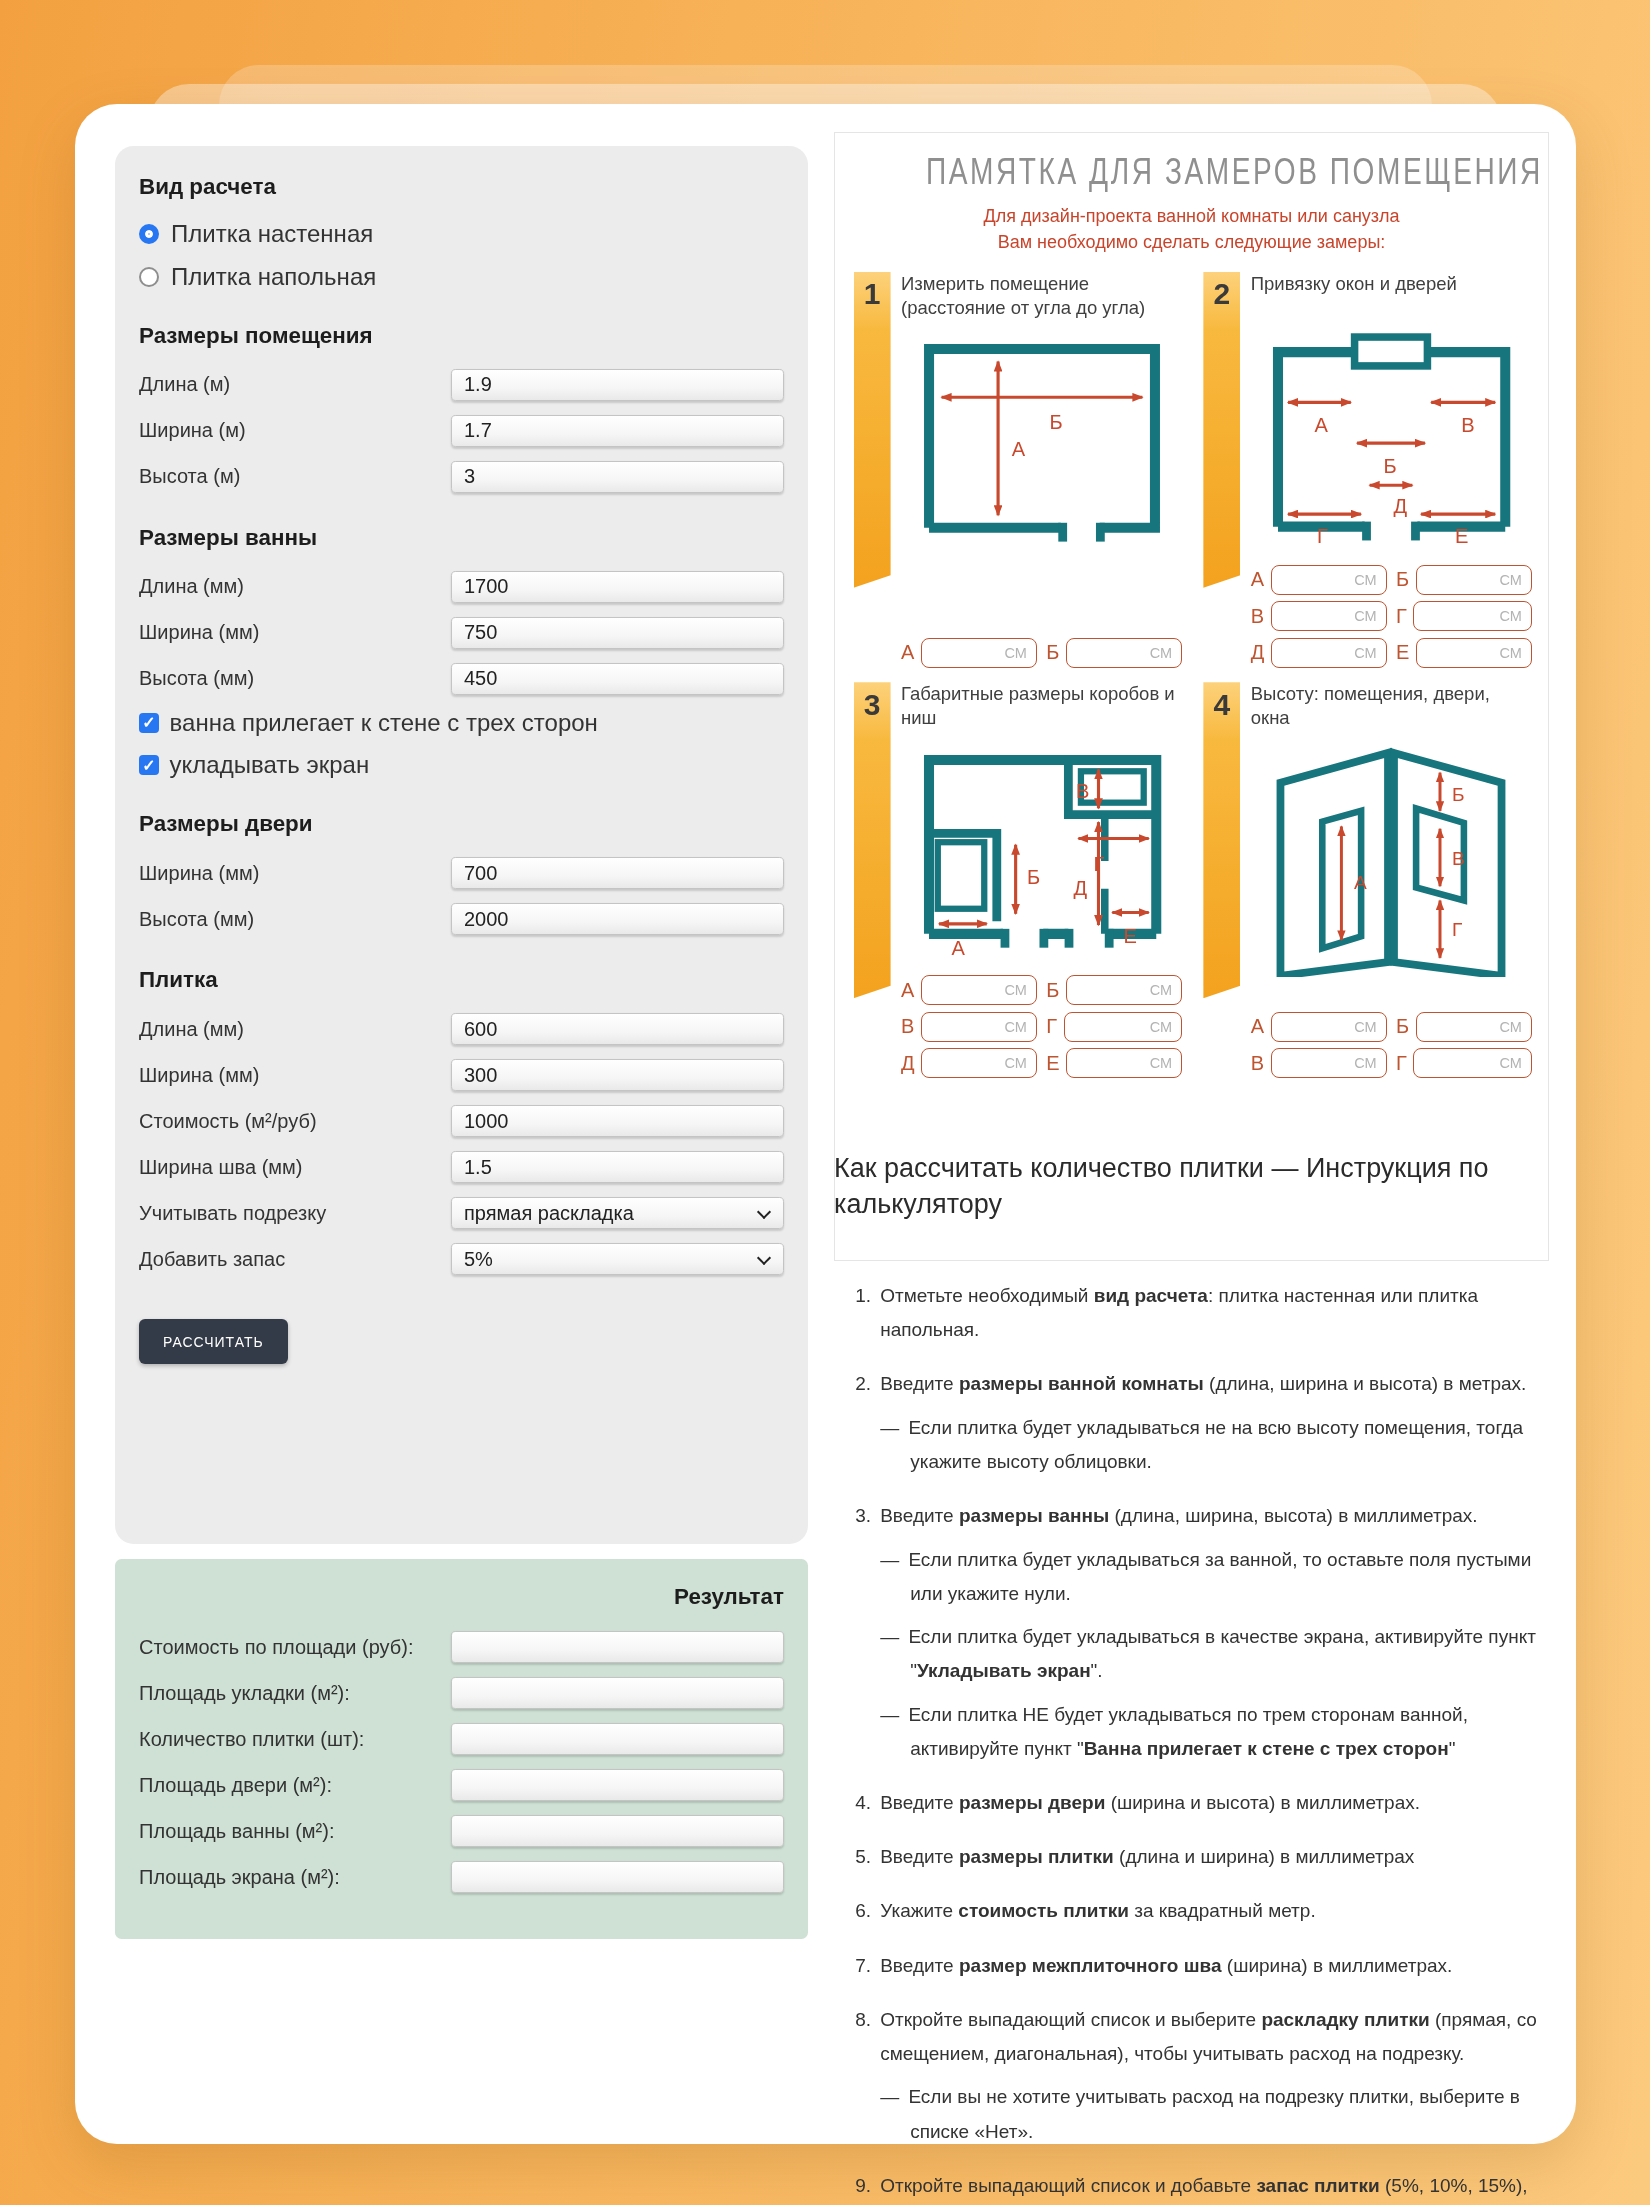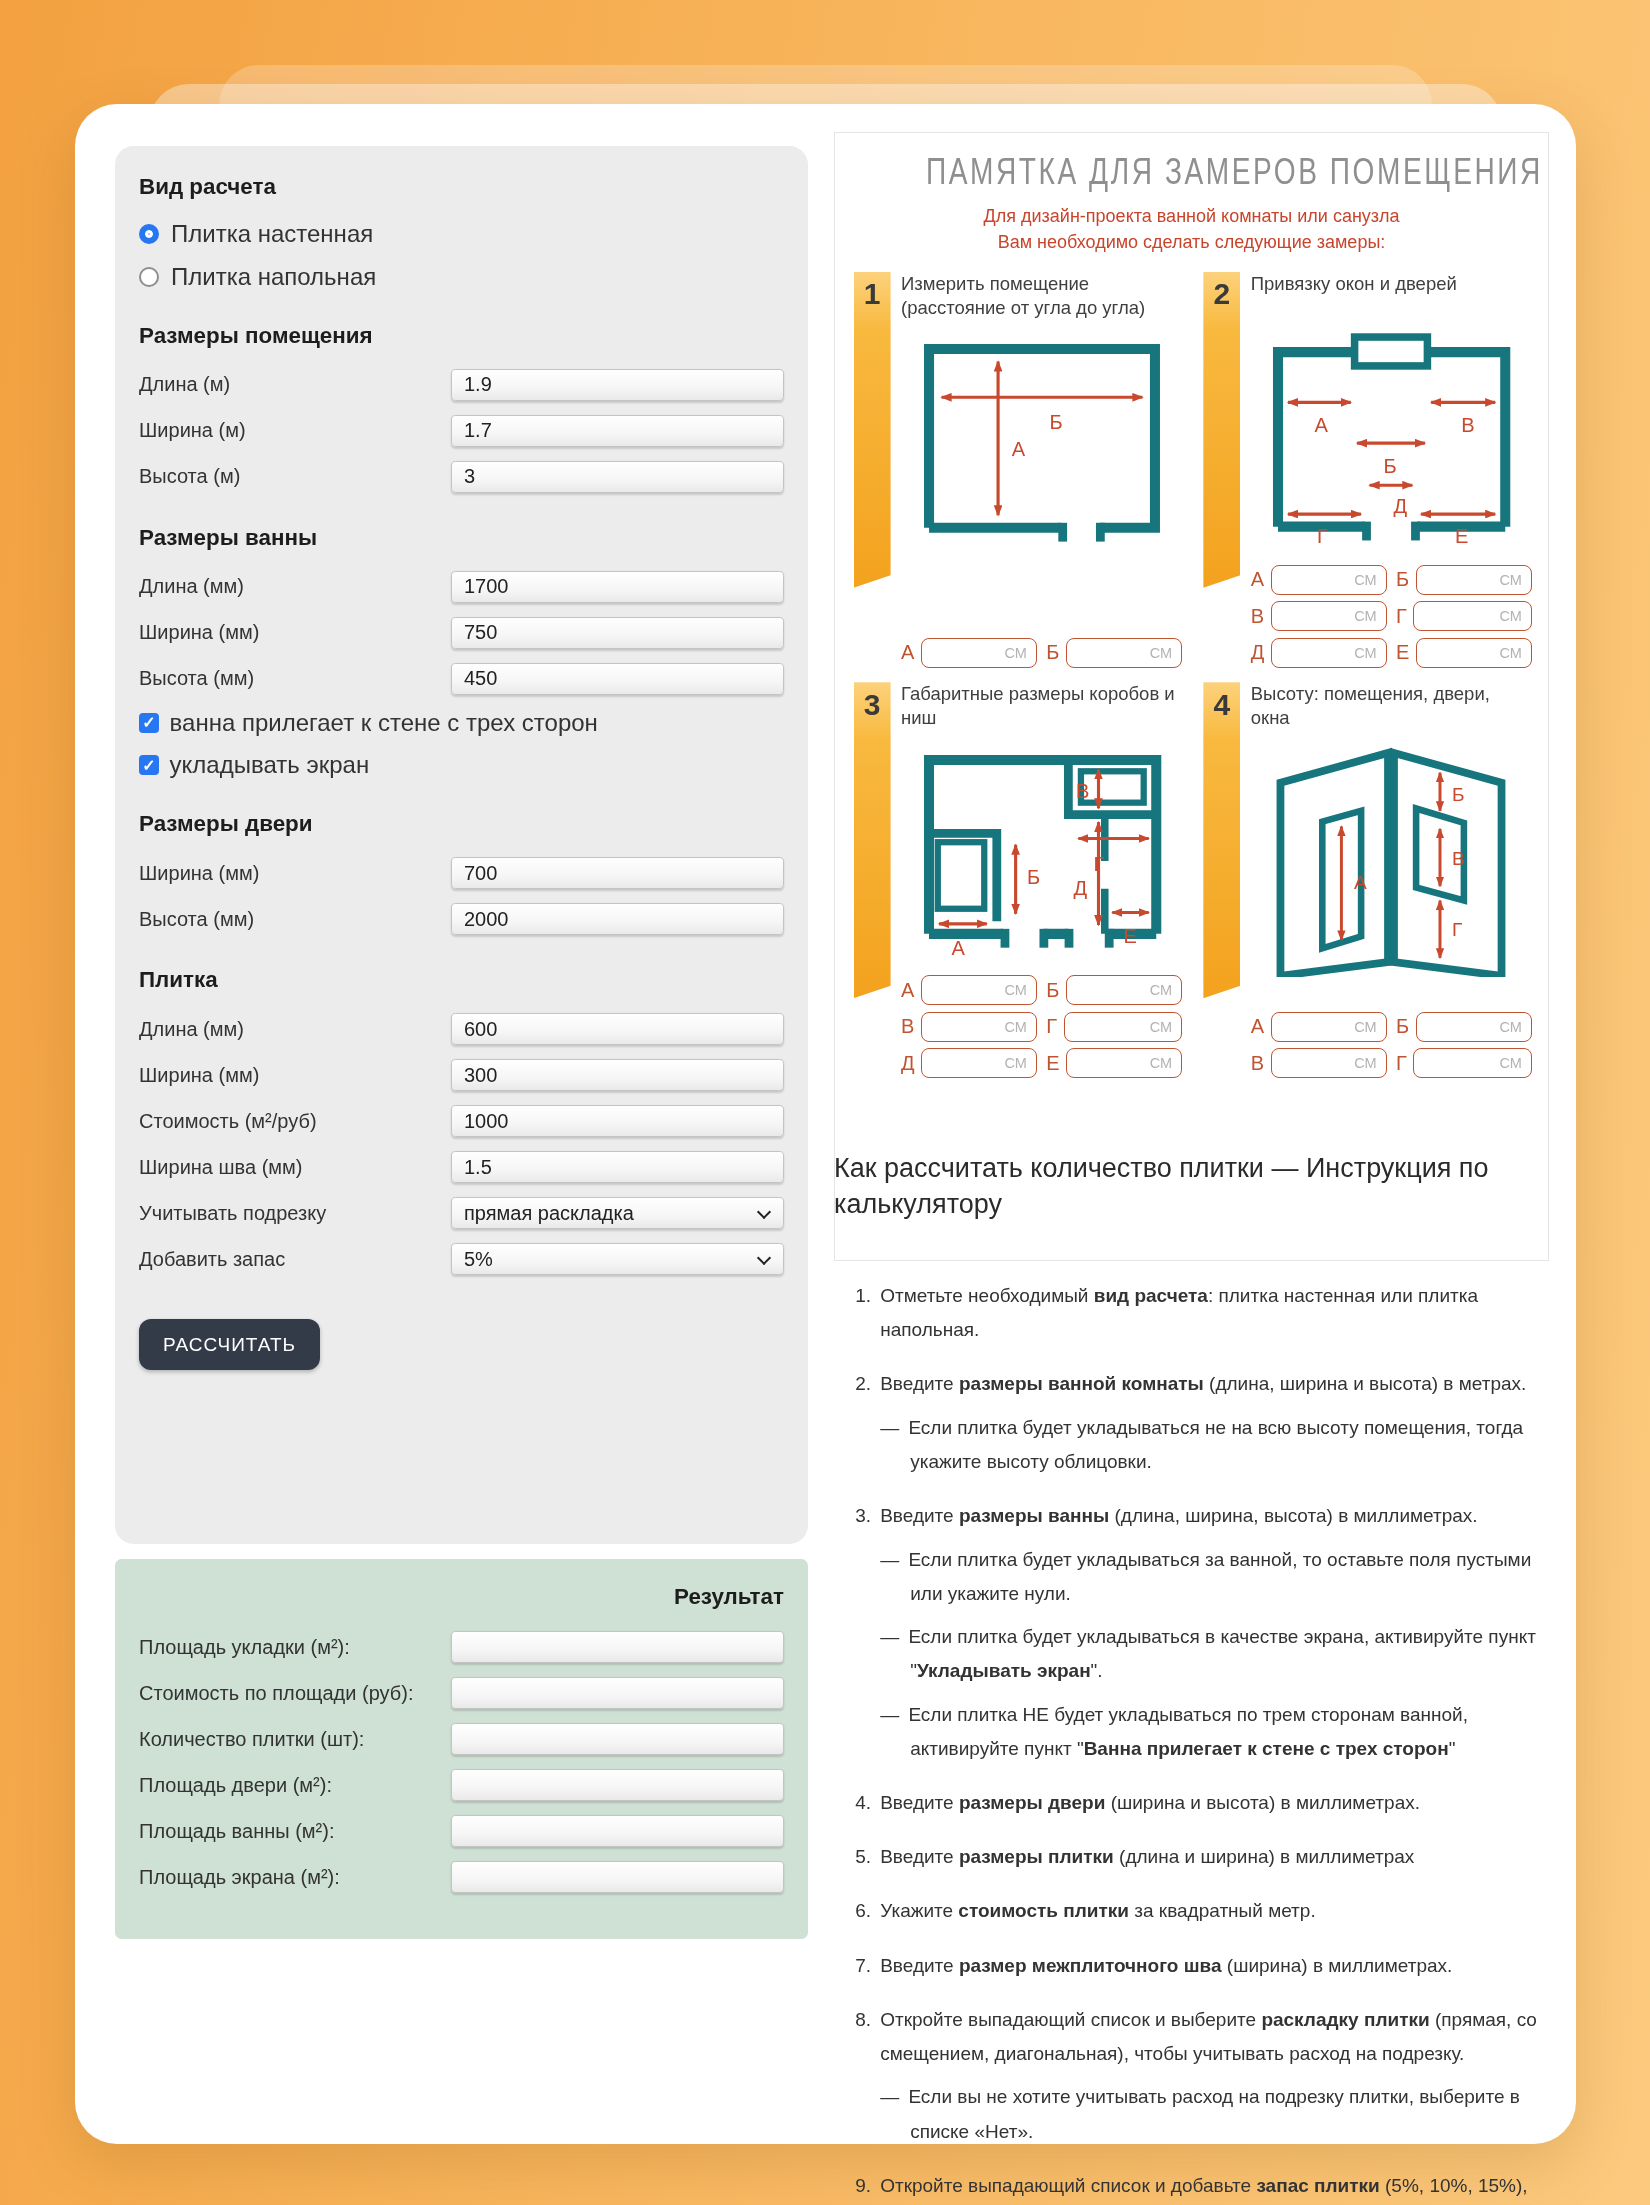--- a/index.html
+++ b/index.html
@@ -39,22 +39,22 @@
     border-right:2px solid #222; border-bottom:2px solid #222; transform:rotate(45deg); }
   .opt-row { display:flex; align-items:center; margin-bottom:14.5px; }
   .radio { width:20px; height:20px; border-radius:50%; margin-right:12px; flex:none; }
   .radio.on  { border:6px solid #2777f3; background:#2777f3; box-shadow:inset 0 0 0 3.3px #fff; }
   .radio.off { border:2px solid #8e8e8e; background:#fff; }
   .cbox { width:20px; height:20px; border-radius:4px; margin-right:10.6px; flex:none;
     background:#2777f3; color:#fff; font-size:16px; font-weight:bold;
     display:flex; align-items:center; justify-content:center; }
   .optlabel { font-size:24px; color:#333; }
   .calc-btn {
-    margin-top:30px; background:#343b48; color:#fff; border:none; border-radius:12px;
-    padding:14.5px 24px; font-size:19px; letter-spacing:1px; cursor:pointer;
+    margin-top:30px; background:#343b48; color:#fff; border:none; border-radius:6px;
+    padding:14.5px 24px; font-size:14px; letter-spacing:1px; cursor:pointer;
     font-family:"Liberation Sans",sans-serif; box-shadow:0 2px 4px rgba(0,0,0,0.25);
   }
   
   .result-panel {
     position:absolute; left:40px; top:1455px; width:693px; height:380px;
     background:#cee1d4; border-radius:6.6px; padding:21px 24px;
   }
   .result-title { margin:4px 0 21px 0;text-align:right; }
   
   .memo {
@@ -191,25 +191,25 @@
             </div>
           </div>
         </div>
       <button class="calc-btn">РАССЧИТАТЬ</button>
     </aside>
 
     <section class="result-panel">
       <div class="sec-title result-title first">Результат</div>
       <div id="result-body">
           <div class="form-row">
+            <div class="flabel">Стоимость по площади (руб):</div>
+            <input class="tinput" style="">
+          </div>
+          <div class="form-row">
             <div class="flabel">Площадь укладки (м²):</div>
-            <input class="tinput" style="">
-          </div>
-          <div class="form-row">
-            <div class="flabel">Стоимость по площади (руб):</div>
             <input class="tinput" style="">
           </div>
           <div class="form-row">
             <div class="flabel">Количество плитки (шт):</div>
             <input class="tinput" style="">
           </div>
           <div class="form-row">
             <div class="flabel">Площадь двери (м²):</div>
             <input class="tinput" style="">
           </div>

